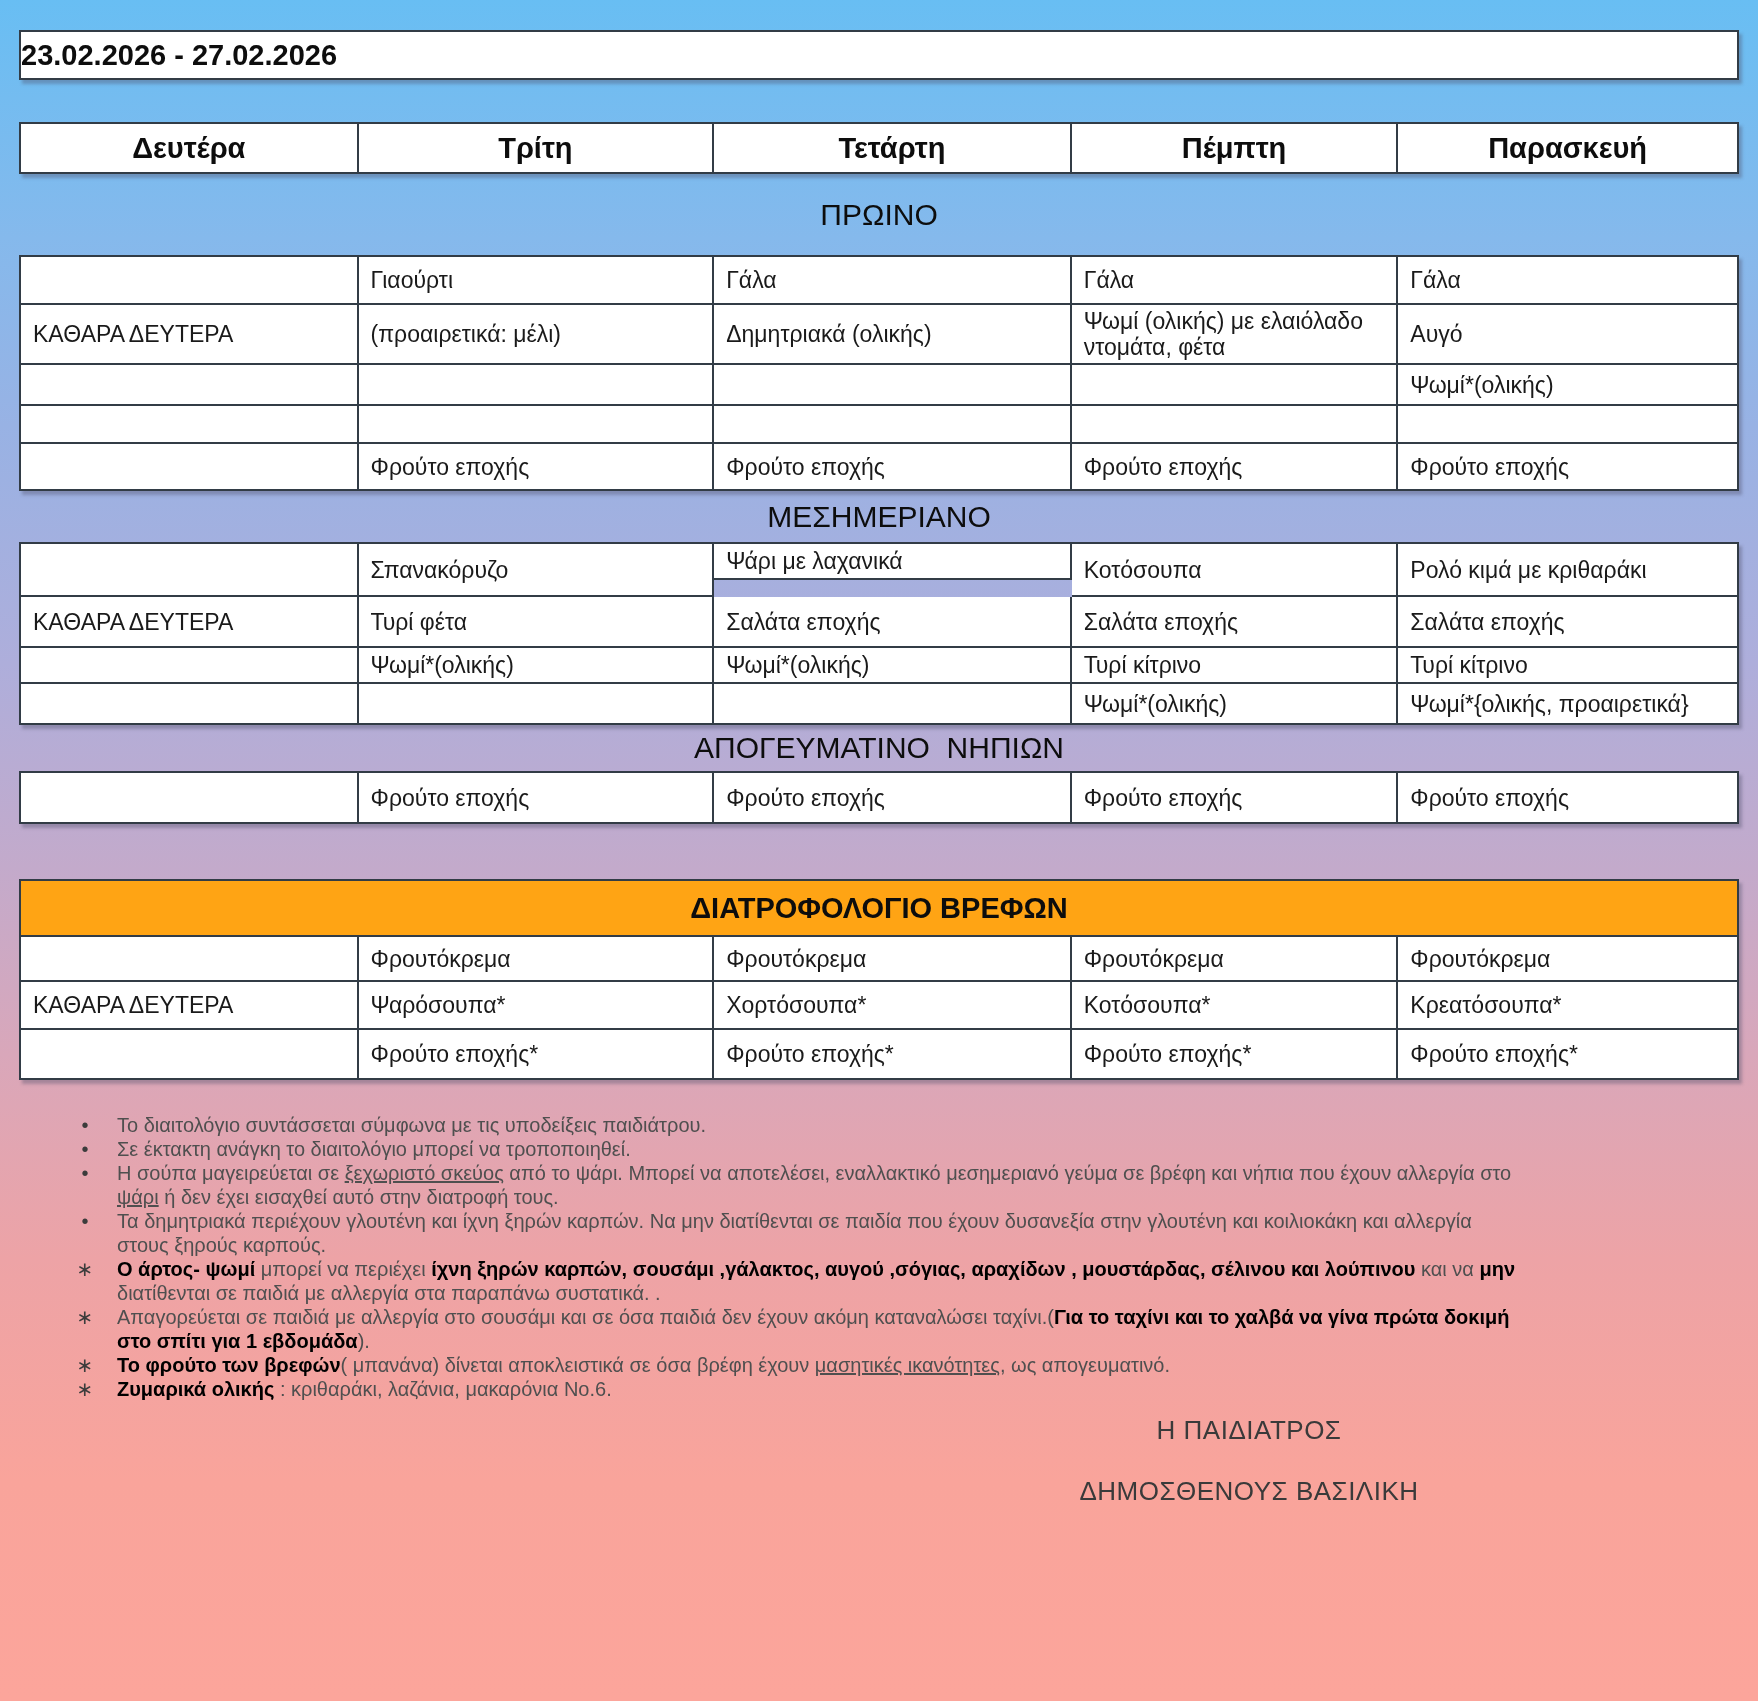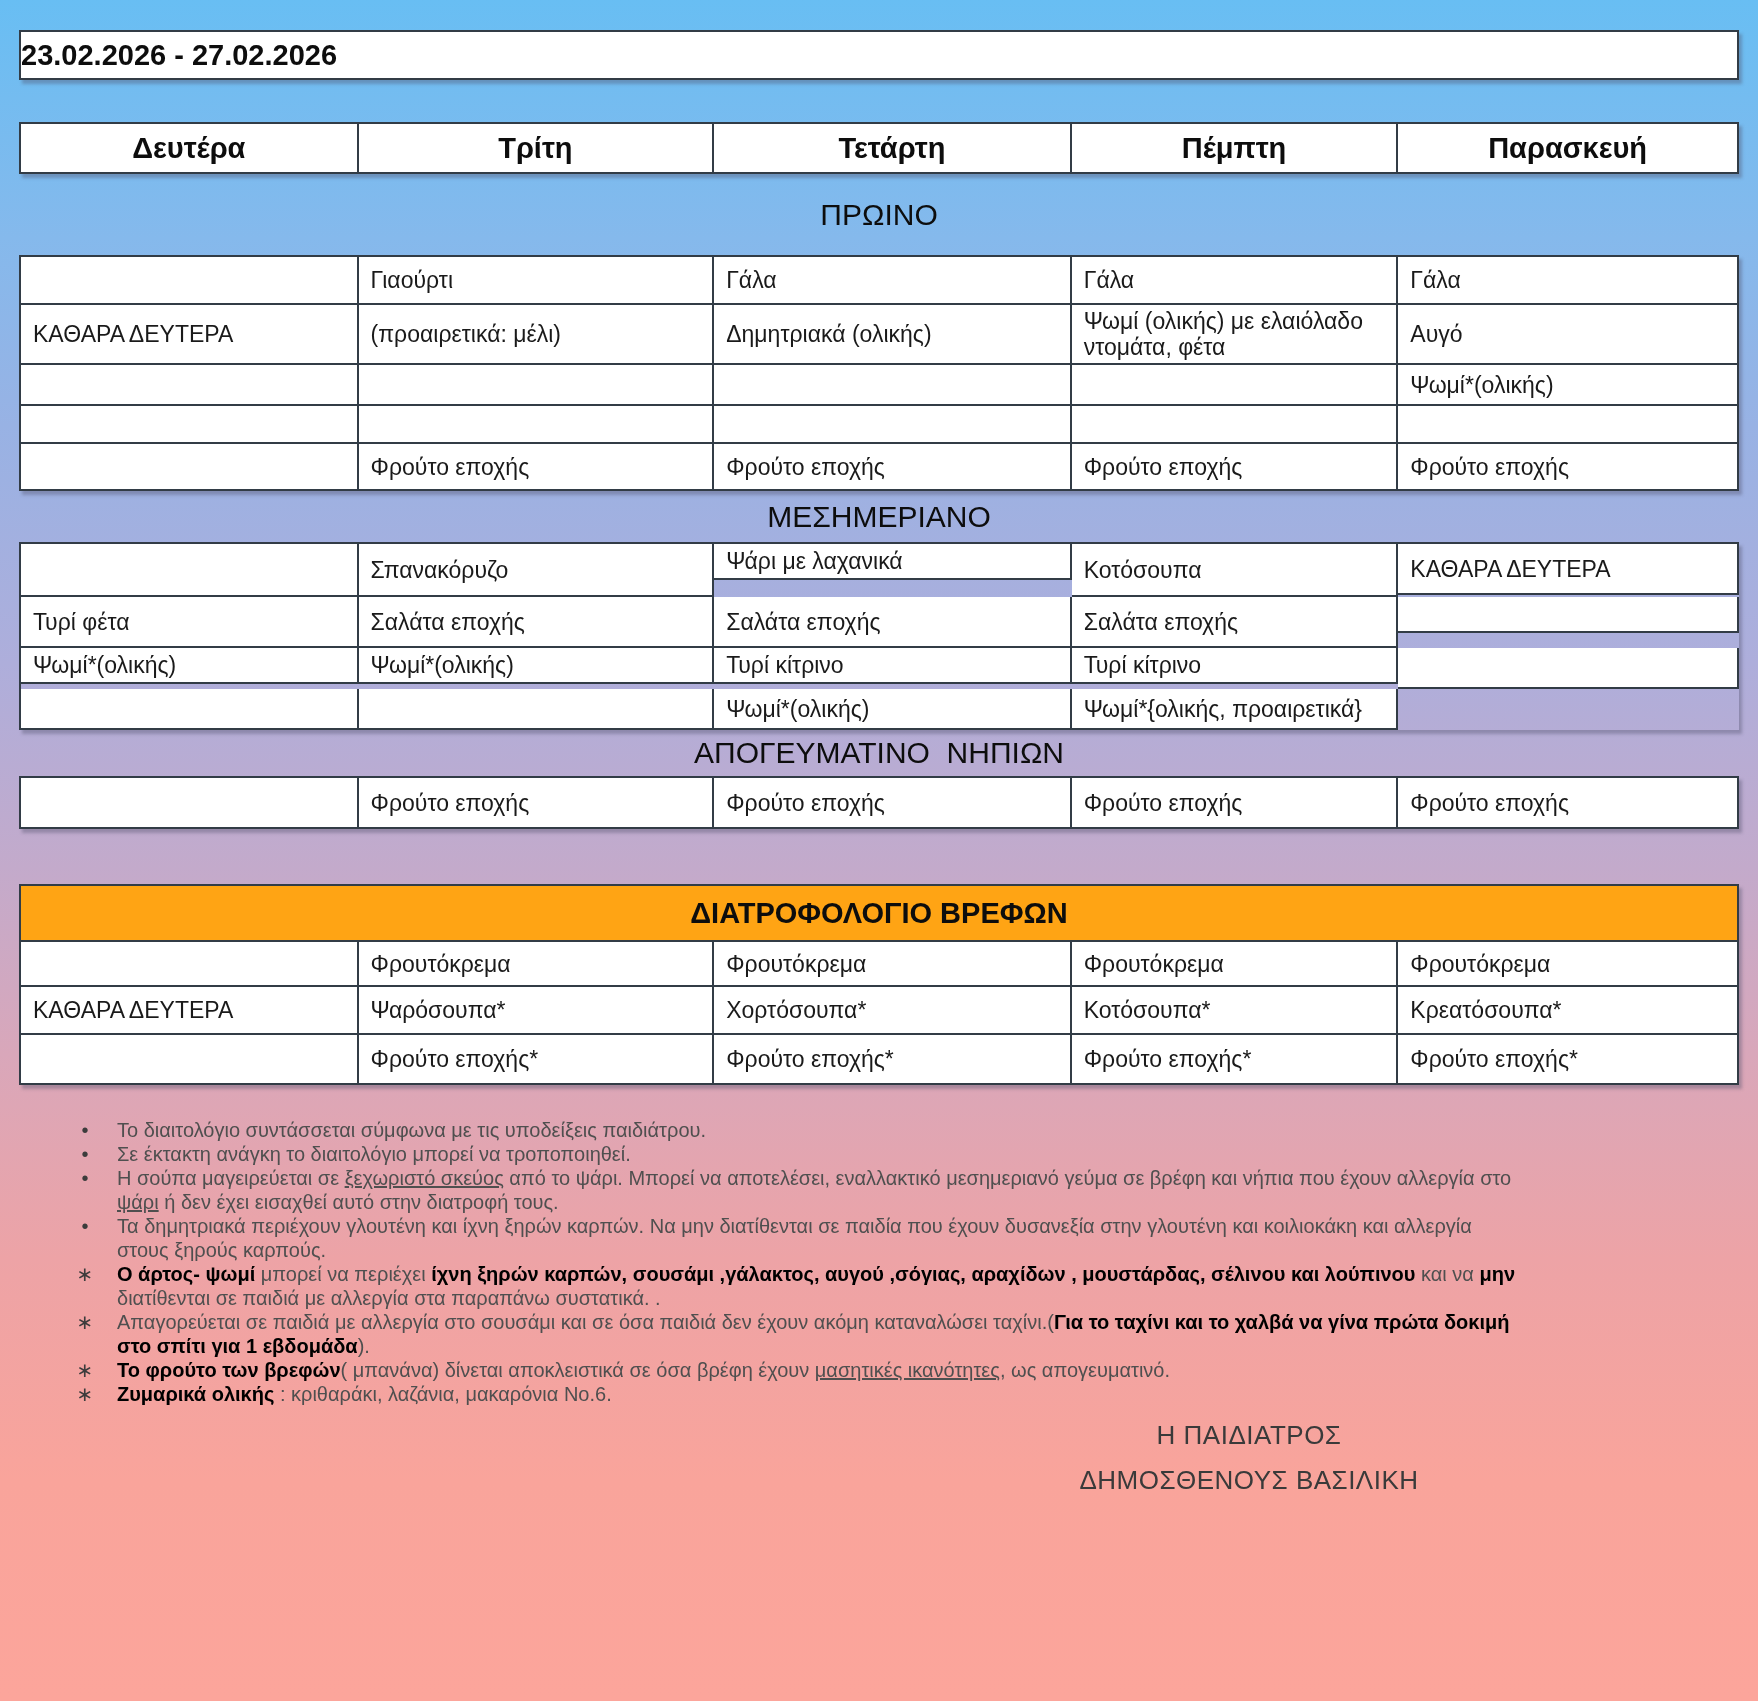--- a/index.html
+++ b/index.html
@@ -72,21 +72,21 @@
   .note{
     display:grid;grid-template-columns:28px 1fr;column-gap:18px;
   }
   .note .mk{justify-self:center;color:#3c3c3c;}
   .note .nb{font-weight:bold;color:#000;}
   .note .nu{text-decoration:underline;}
   .signature{
     margin:14px 0 0 930px;width:600px;text-align:center;
     font-size:26px;color:#3a3a3a;letter-spacing:.5px;
   }
-  .signature .name{margin-top:14px;}
+  .signature .name{margin-top:30px;}
 </style>
 </head>
 <body>
 
 <div class="page">
 
   <div class="date-bar">
     <span>23.02.2026 - 27.02.2026</span>
   </div>
 
@@ -126,20 +126,21 @@
         <div class="c" style="height: 47px;">Φρούτο εποχής</div>
         <div class="c" style="height: 47px;">Φρούτο εποχής</div>
         <div class="c" style="height: 47px;">Φρούτο εποχής</div>
       </div>
       <div class="section-heading" id="sec-head-lunch">ΜΕΣΗΜΕΡΙΑΝΟ</div>
       <div class="tbl" id="tbl-lunch">
         <div class="c" style="height: 53px;"></div>
         <div class="c" style="height: 53px;">Σπανακόρυζο</div>
         <div class="c" style="height: 36px;">Ψάρι με λαχανικά</div>
         <div class="c" style="height: 53px;">Κοτόσουπα</div>
+        <div class="c" style="height: 53px;">Ρολό κιμά με κριθαράκι</div>
         <div class="c" style="height: 51px;">ΚΑΘΑΡΑ ΔΕΥΤΕΡΑ</div>
         <div class="c" style="height: 51px;">Τυρί φέτα</div>
         <div class="c" style="height: 51px;">Σαλάτα εποχής</div>
         <div class="c" style="height: 51px;">Σαλάτα εποχής</div>
         <div class="c" style="height: 51px;">Σαλάτα εποχής</div>
         <div class="c" style="height: 36px;"></div>
         <div class="c" style="height: 36px;">Ψωμί*(ολικής)</div>
         <div class="c" style="height: 36px;">Ψωμί*(ολικής)</div>
         <div class="c" style="height: 36px;">Τυρί κίτρινο</div>
         <div class="c" style="height: 36px;">Τυρί κίτρινο</div>

